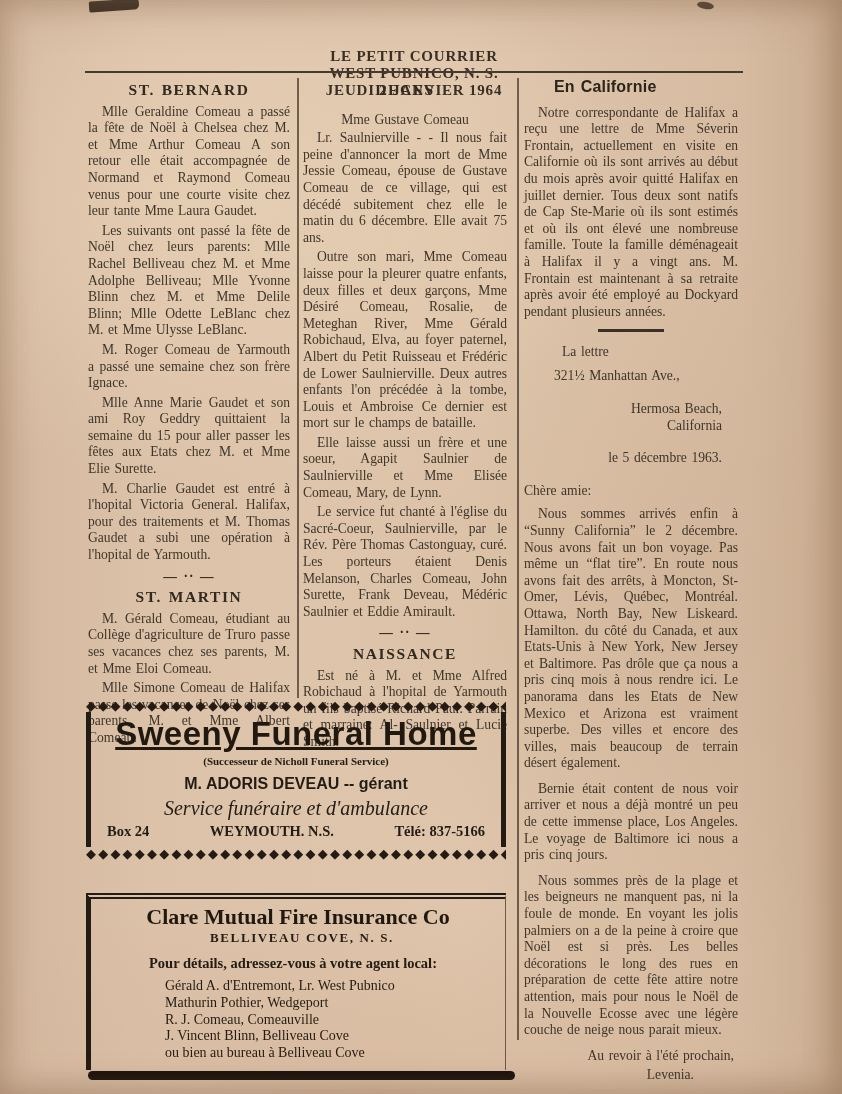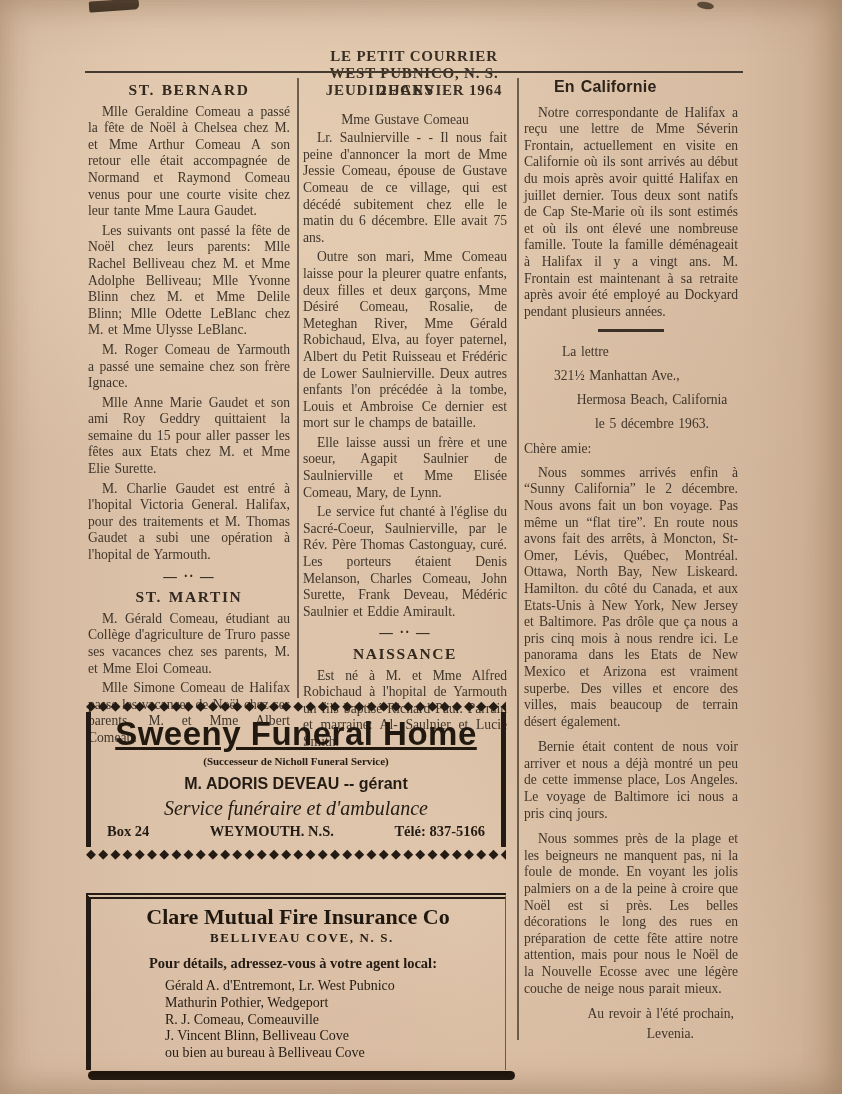--- a/index.html
+++ b/index.html
@@ -45,21 +45,21 @@
   .col-heading{font-size:15.5px;font-weight:bold;text-align:center;letter-spacing:1.6px;margin:3px 0 5px;color:#33291f;font-family:"Liberation Serif",serif;}
   .col-heading-sans{font-family:"Liberation Sans",sans-serif;font-weight:bold;font-size:16px;text-align:left;padding-left:30px;margin:0 0 9px;color:#2c231a;letter-spacing:.2px;}
   .para{margin:0 0 3px;text-indent:14px;}
   .col3 .para{margin-bottom:9px;}
   .center-line{text-align:center;margin:13px 0 2px;}
   .orn-divider{text-align:center;margin:5px 0 4px;font-weight:bold;letter-spacing:1px;color:#33291f;}
   .short-rule{width:66px;height:2.5px;background:#3a3027;margin:6px auto 12px;}
   .line{margin:9px 0 7px;text-align:left;}
   .line-ind{padding-left:38px;margin:2px 0 8px;text-align:left;}
   .addr-line{padding-left:30px;margin:0;text-align:left;}
-  .addr2-line{padding-left:42px;margin:7px;text-align:center;}
+  .addr2-line{padding-left:42px;margin:16px;text-align:right;}
   .right-line{text-align:right;padding-right:4px;margin:4px 0 3px;}
   .sign-line{text-align:right;padding-right:44px;margin:0;}
 
   
   .ad{color:#241c14;}
   .ad-sweeny{position:absolute;left:86px;top:699px;width:420px;}
   .diamond-row{font-size:13px;line-height:13px;letter-spacing:2.2px;color:#241c14;text-align:center;white-space:nowrap;overflow:hidden;width:100%;}
   .sweeny-body{border-left:5px solid #241c14;border-right:5px solid #241c14;padding:3px 0 5px;text-align:center;}
   .sweeny-title{font-family:"Liberation Sans",sans-serif;font-weight:bold;font-size:33px;line-height:37px;color:#211910;letter-spacing:.5px;text-decoration:underline;}
   .sweeny-subtitle{font-size:11px;font-weight:bold;line-height:19px;}

